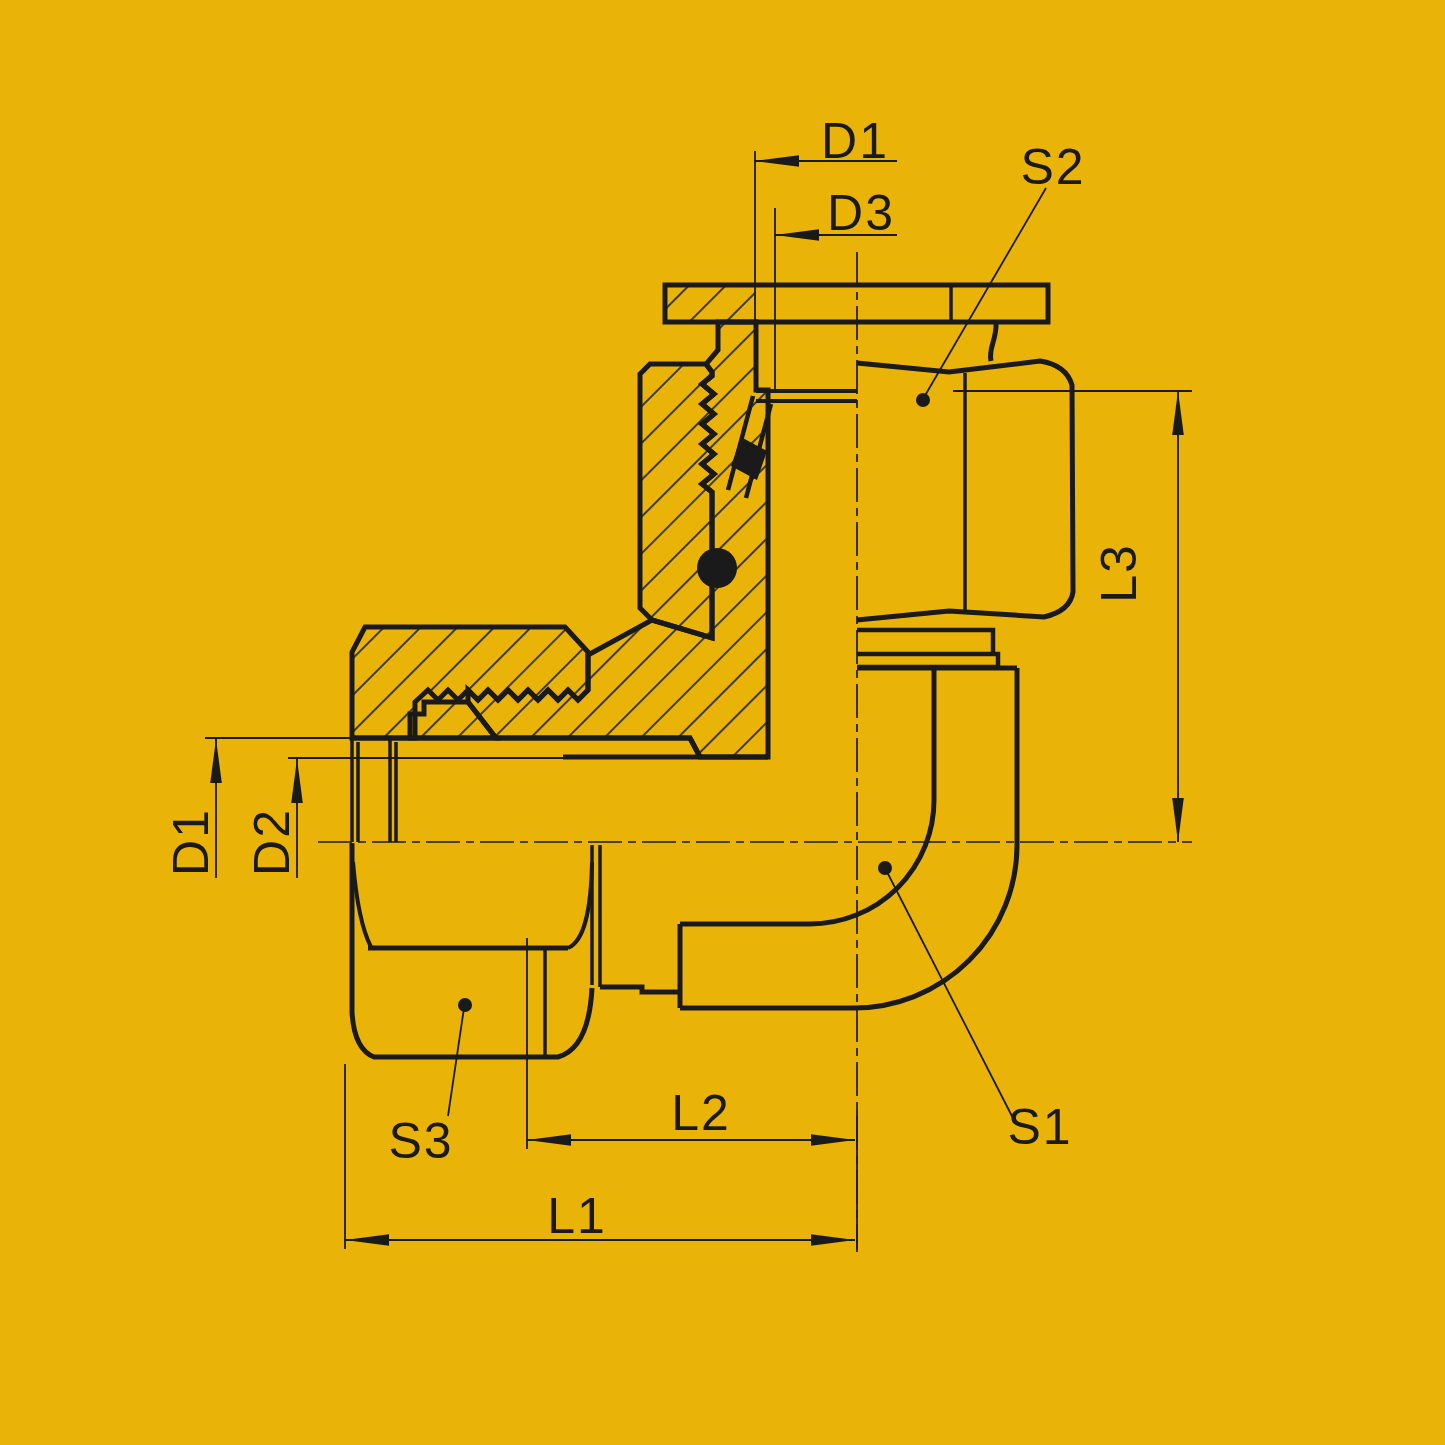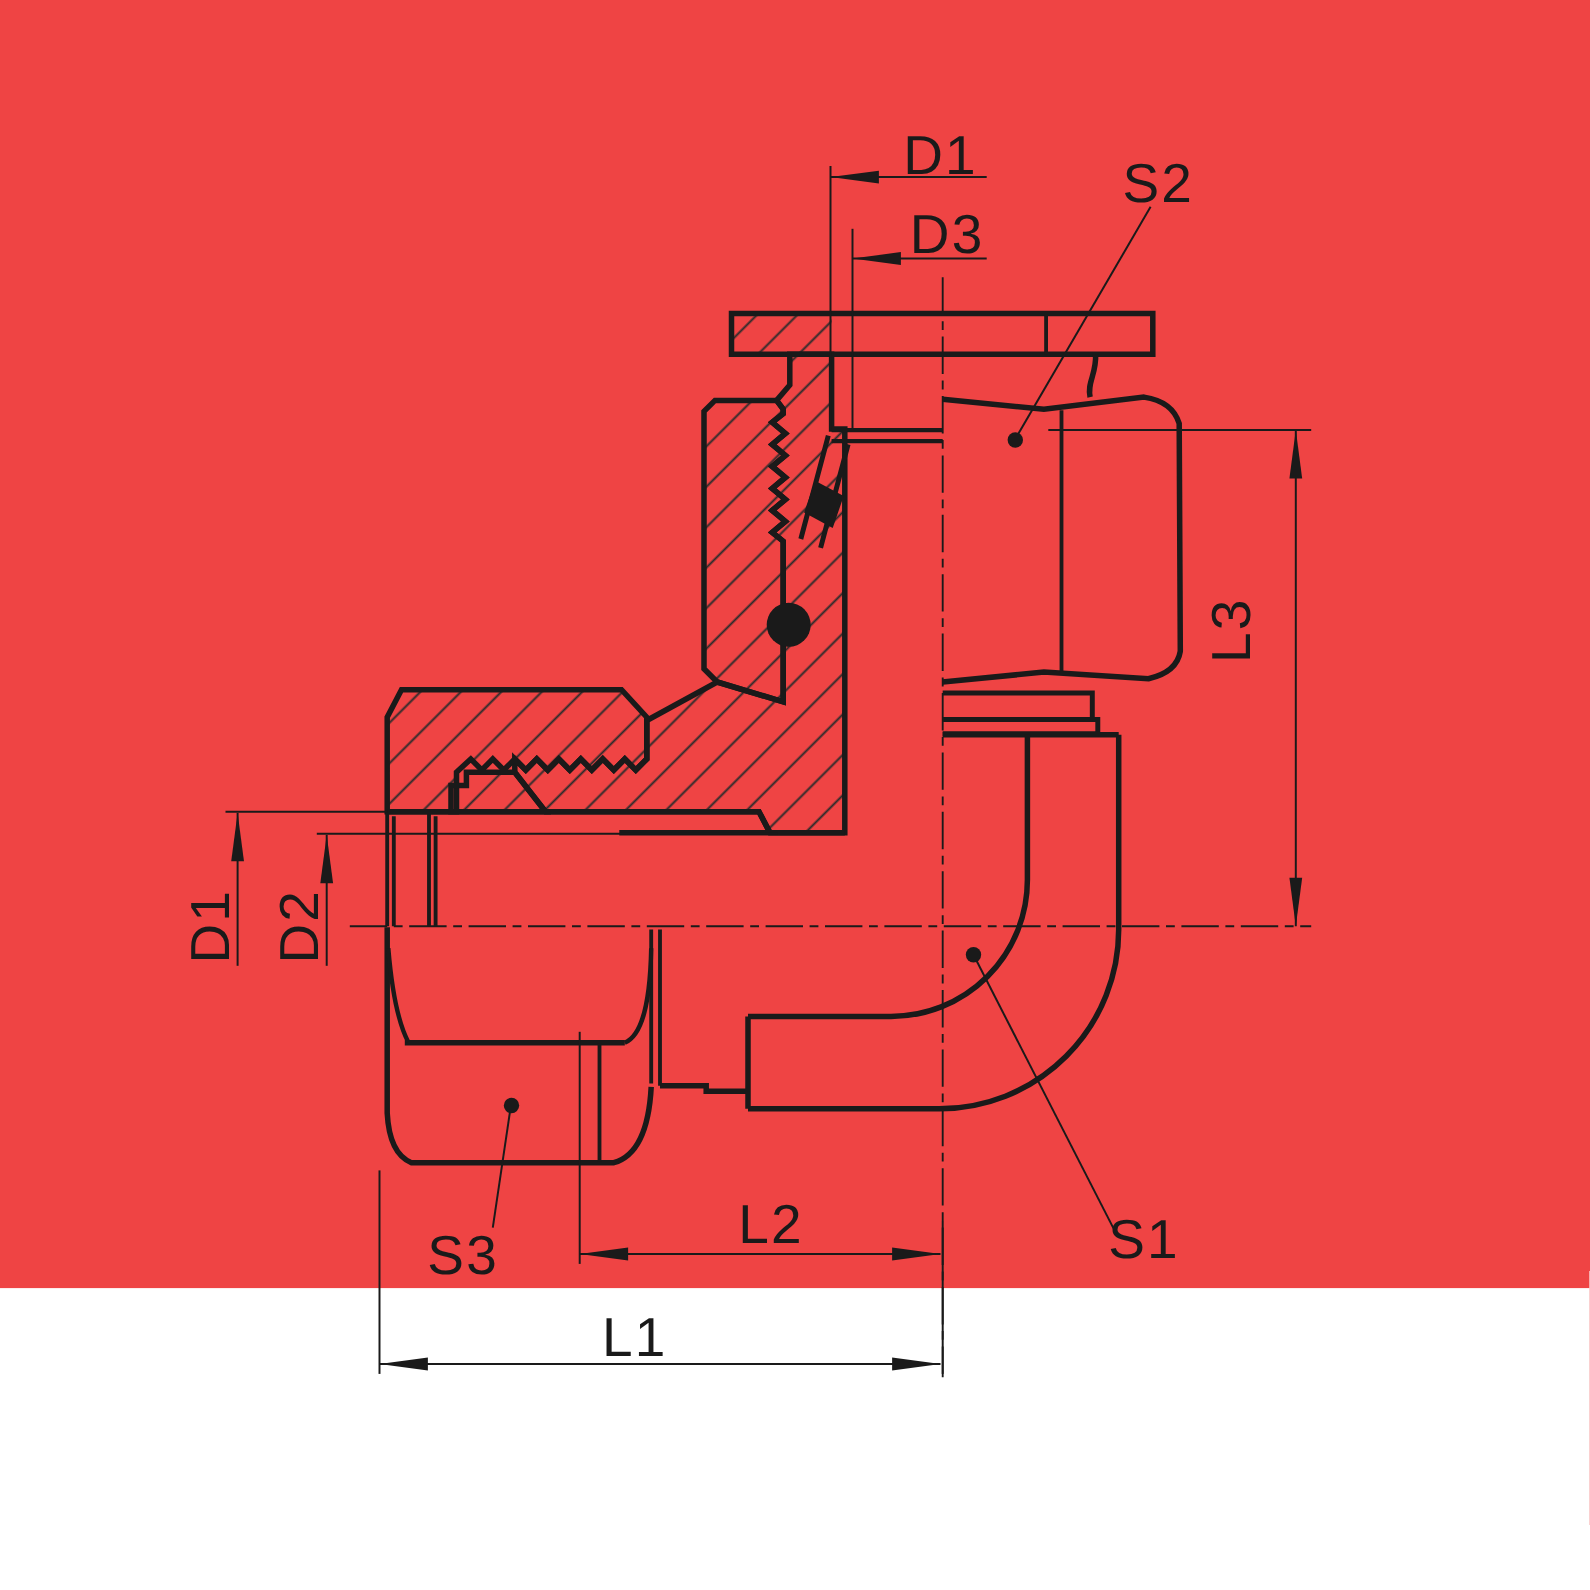--- a/index.html
+++ b/index.html
@@ -6,22 +6,22 @@
     margin: 0;
     padding: 0;
     background: #ffffff;
     width: 1445px;
     height: 1445px;
     overflow: hidden;
   }
   .stage {
     position: relative;
     width: 1445px;
-    height: 1171px;
-    background: #ef4444;
+    height: 1445px;
+    background: #eab308;
   }
   svg {
     display: block;
     width: 1445px;
     height: 1445px;
   }
   .dim-label {
     font-family: "Liberation Sans", "DejaVu Sans", sans-serif;
     font-size: 50px;
     font-weight: 400;

